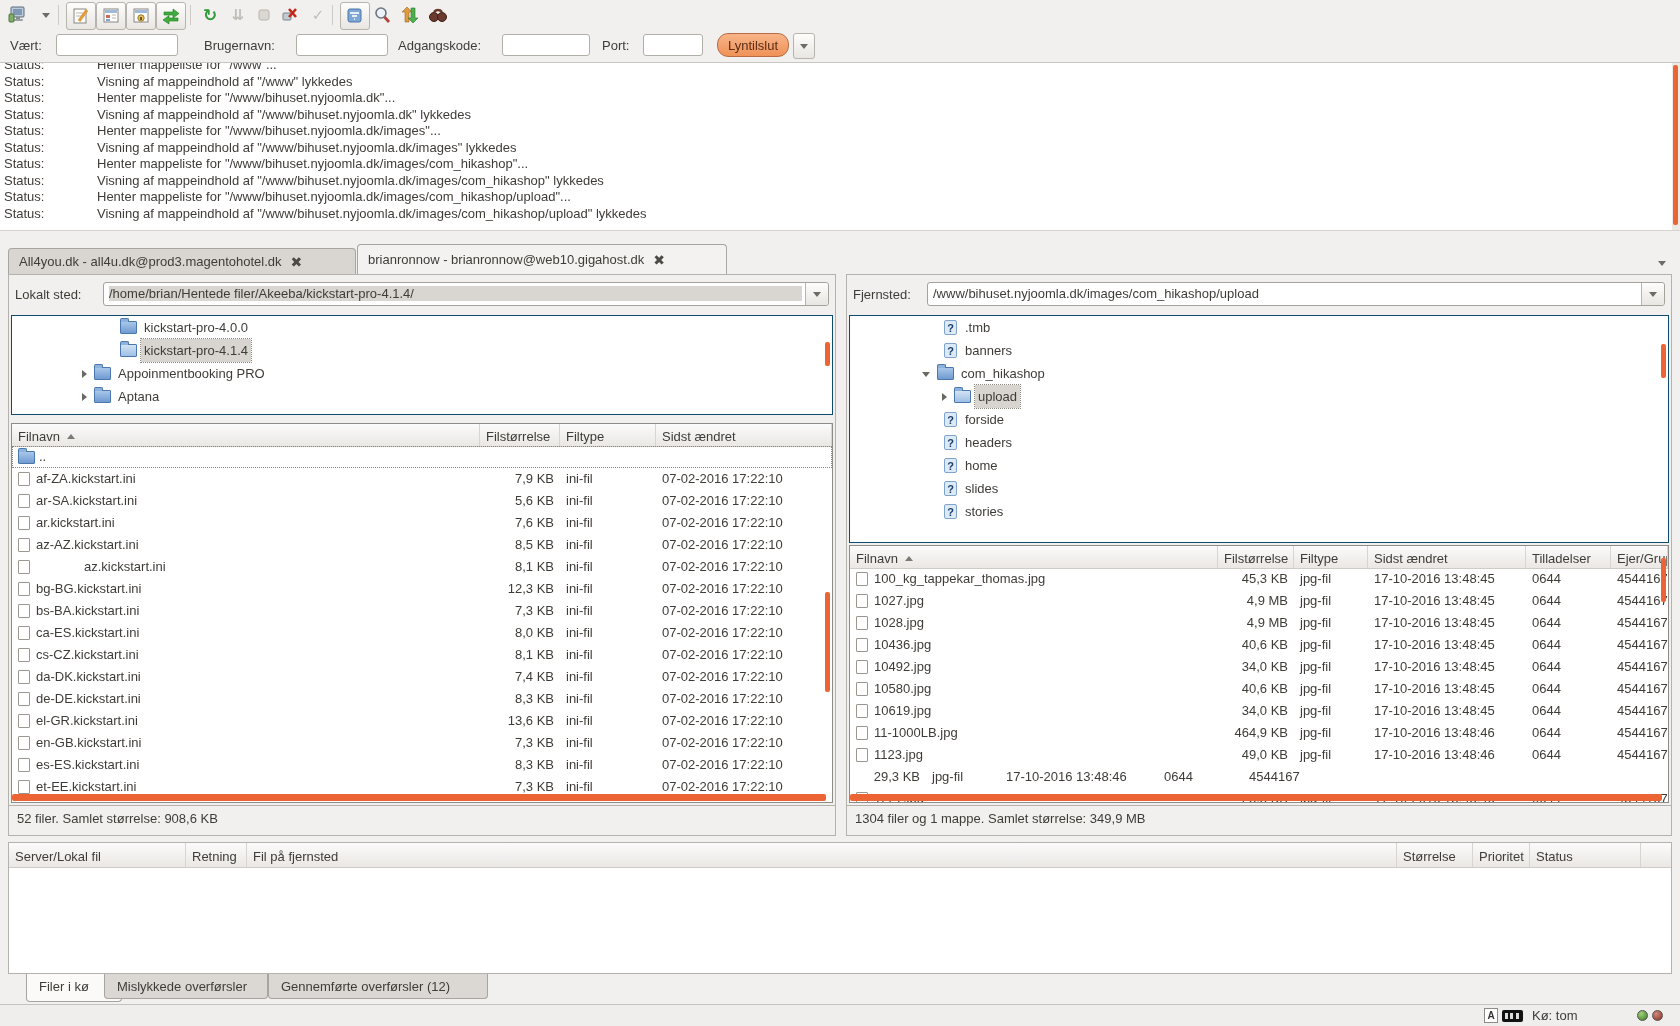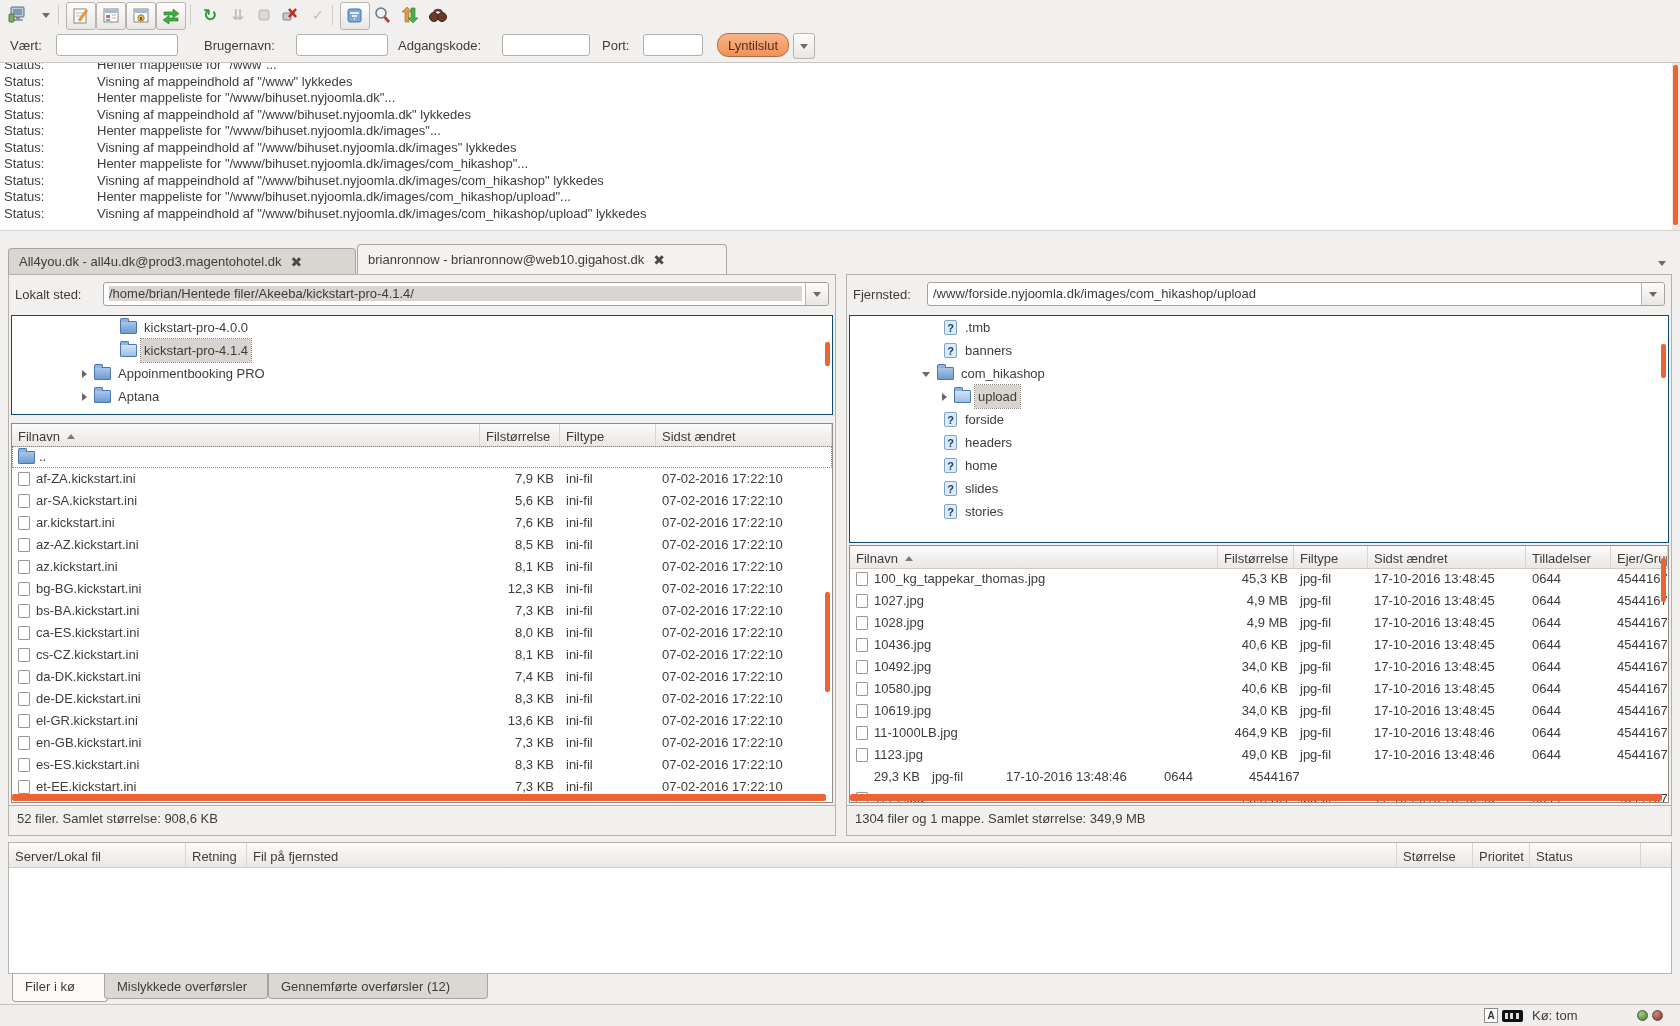--- a/index.html
+++ b/index.html
@@ -338,21 +338,21 @@
           <div class="frow">
             <div class="fcell" style="width: 468px;">
               <span class="ic-file"></span>
               <span>az-AZ.kickstart.ini</span>
             </div>
             <div class="fcell num" style="width: 80px;">8,5 KB</div>
             <div class="fcell" style="width: 96px;">ini-fil</div>
             <div class="fcell" style="width: 178px;">07-02-2016 17:22:10</div>
           </div>
           <div class="frow">
-            <div class="fcell" style="width: 468px;">
+            <div class="fcell" style="width: 468px; gap: 48px;">
               <span class="ic-file"></span>
               <span>az.kickstart.ini</span>
             </div>
             <div class="fcell num" style="width: 80px;">8,1 KB</div>
             <div class="fcell" style="width: 96px;">ini-fil</div>
             <div class="fcell" style="width: 178px;">07-02-2016 17:22:10</div>
           </div>
           <div class="frow">
             <div class="fcell" style="width: 468px;">
               <span class="ic-file"></span>
@@ -451,21 +451,21 @@
         <div class="vthumb" style="left: 1px; top: 7px; width: 5px; height: 24px; position: absolute;"></div>
       </div>
       <div class="vtrack" style="right: 3px; top: 310px; width: 8px; height: 114px; background: transparent; position: absolute;">
         <div class="vthumb" style="left: 1px; top: 7px; width: 5px; height: 100px; position: absolute;"></div>
       </div>
     </section>
   <section class="panel" id="remote-panel">
       <div class="pathrow">
         <span class="pathlabel">Fjernsted:</span>
         <div class="combo" style="left: 80px; right: 6px;">
-          <span class="val">/www/forside.nyjoomla.dk/images/com_hikashop/upload</span>
+          <span class="val">/www/bihuset.nyjoomla.dk/images/com_hikashop/upload</span>
           <span class="cbtn">
             <i class="tri-down"></i>
           </span>
         </div>
       </div>
       <div class="treebox" style="top: 40px; height: 226px;">
         <div class="treerow" style="padding-left: 94px;">
           <span class="ic-folder-q">?</span>
           <span class="treelabel">.tmb</span>
         </div>
@@ -674,21 +674,21 @@
           <span>Prioritet</span>
         </div>
         <div class="hcell" style="width: 111px;">
           <span>Status</span>
         </div>
         <div class="hcell" style="flex: 1 1 auto; border-right: none;"></div>
       </div>
   </div>
 
   <div id="bottomtabs">
-      <div class="btab active" style="left: 4px; width: 96px; box-sizing: border-box;"><span>Filer i kø</span></div>
+      <div class="btab active" style="left: 18px; width: 96px; box-sizing: border-box;"><span>Filer i kø</span></div>
       <div class="btab" style="left: 96px; width: 164px; box-sizing: border-box;"><span>Mislykkede overførsler</span></div>
       <div class="btab" style="left: 260px; width: 220px; box-sizing: border-box;"><span>Gennemførte overførsler (12)</span></div>
     </div>
 
   <div id="statusbar">
     <span id="sb-ascii">A</span>
     <span id="sb-speed">
         <i style="left:3px"></i>
         <i style="left:8px"></i>
         <i style="left:14px"></i>

